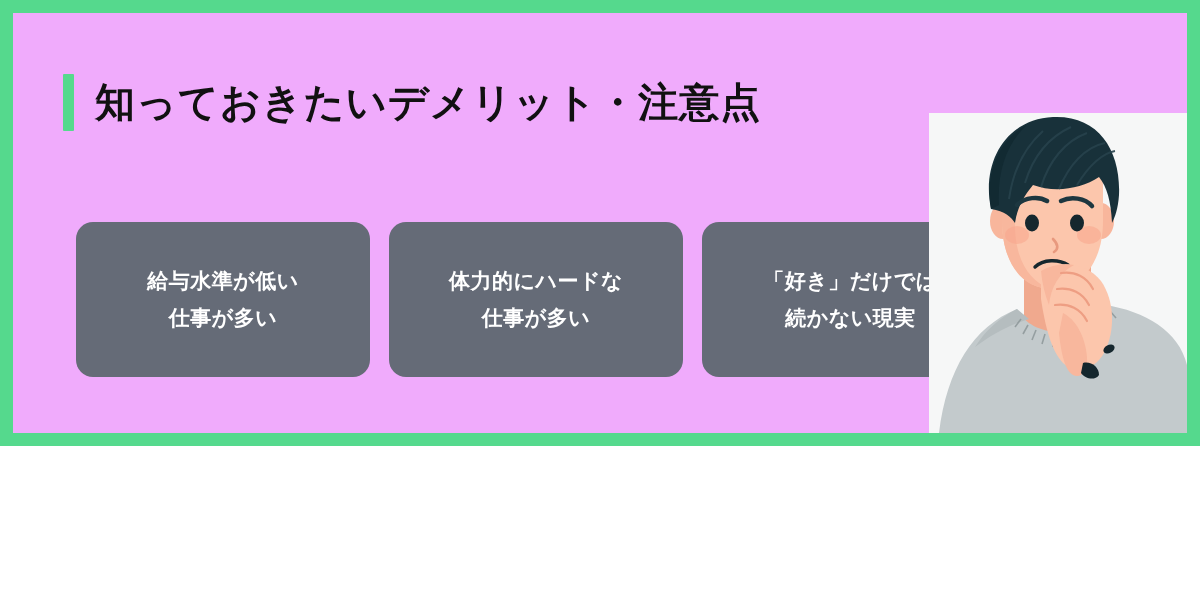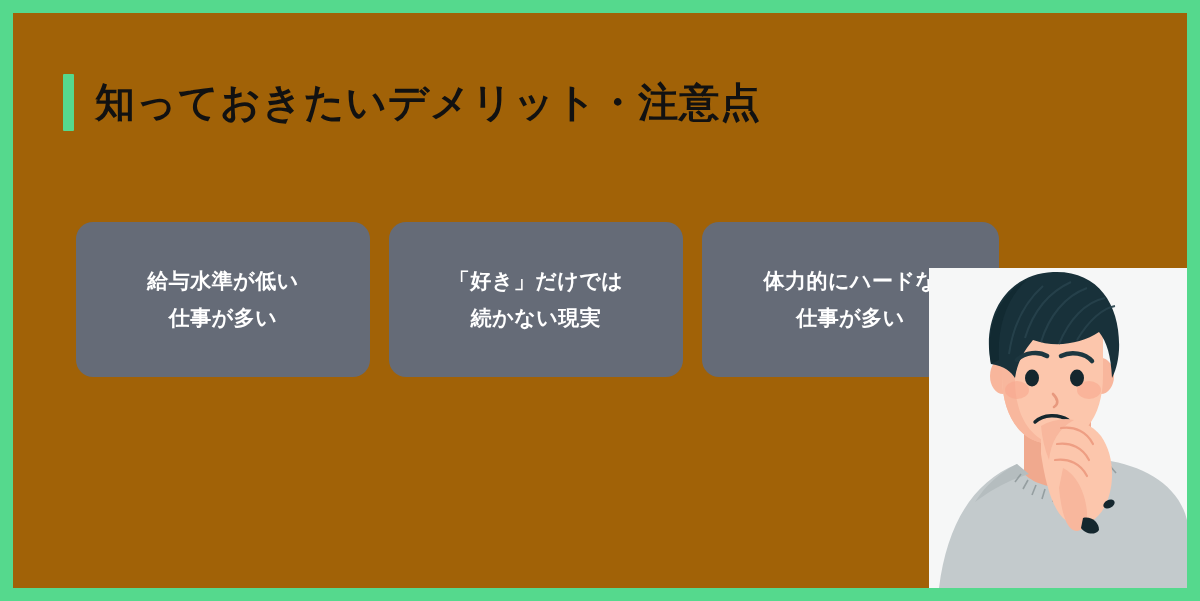--- a/index.html
+++ b/index.html
@@ -10,23 +10,23 @@
     width: 1200px;
     height: 601px;
     overflow: hidden;
     font-family: "Liberation Sans", "DejaVu Sans", sans-serif;
     background: #ffffff;
   }
 
   .slide {
     position: relative;
     width: 1200px;
-    height: 601px;
+    height: 446px;
     box-sizing: border-box;
-    background: #a16207;
+    background: #f0abfc;
     border: 13px solid #55d98d;
     overflow: hidden;
   }
 
   
   .title-row {
     position: absolute;
     left: 50px;
     top: 60px;
     display: flex;
@@ -109,27 +109,27 @@
   <div class="grid">
 
     <div class="card">
       <div class="card-line">給与水準が低い</div>
       <div class="card-line">仕事が多い</div>
     </div>
 
 
 
     <div class="card">
+      <div class="card-line">体力的にハードな</div>
+      <div class="card-line">仕事が多い</div>
+    </div>
+
+    <div class="card">
       <div class="card-line">「好き」だけでは</div>
       <div class="card-line">続かない現実</div>
-    </div>
-
-    <div class="card">
-      <div class="card-line">体力的にハードな</div>
-      <div class="card-line">仕事が多い</div>
     </div>
 
     <div class="card-empty"></div>
   </div>
 
   <div class="illus">
     <svg width="258" height="320" viewBox="0 0 258 320" xmlns="http://www.w3.org/2000/svg">
       <rect x="0" y="0" width="258" height="320" fill="#f6f7f7"></rect>
 
       <path d="M95 150 L95 215 Q128 238 162 215 L162 150 Z" fill="#f0a98e"></path>

